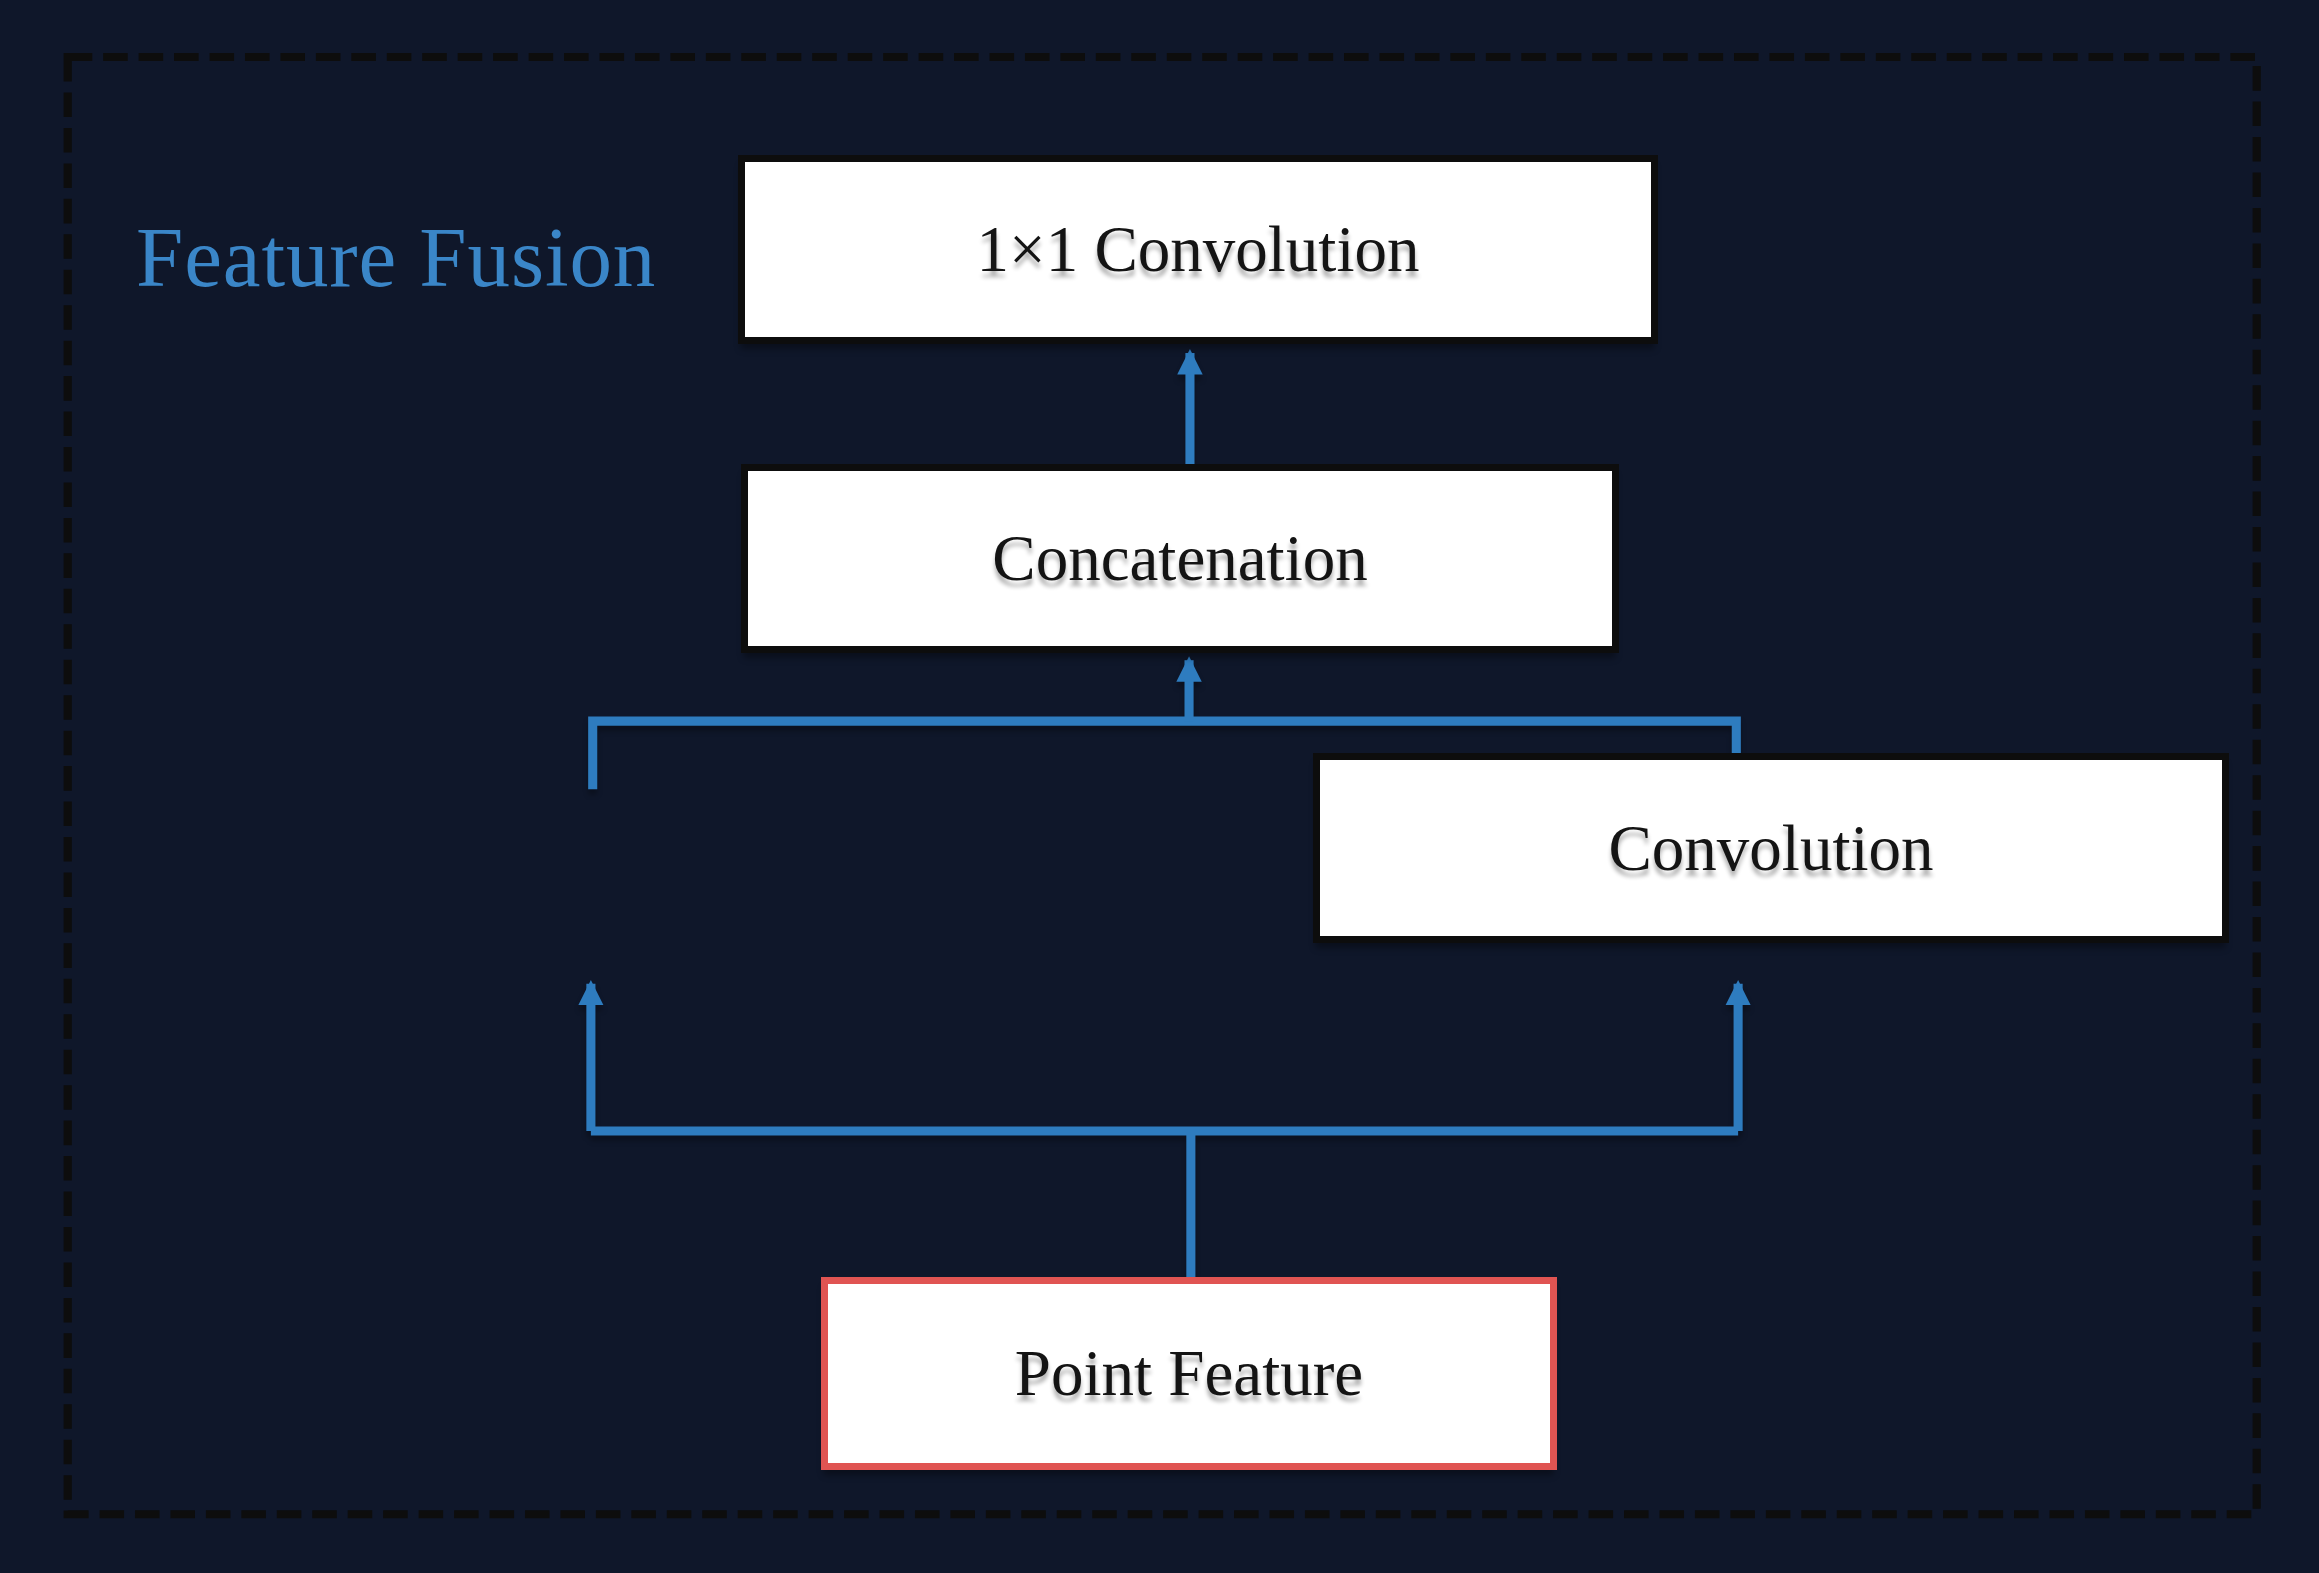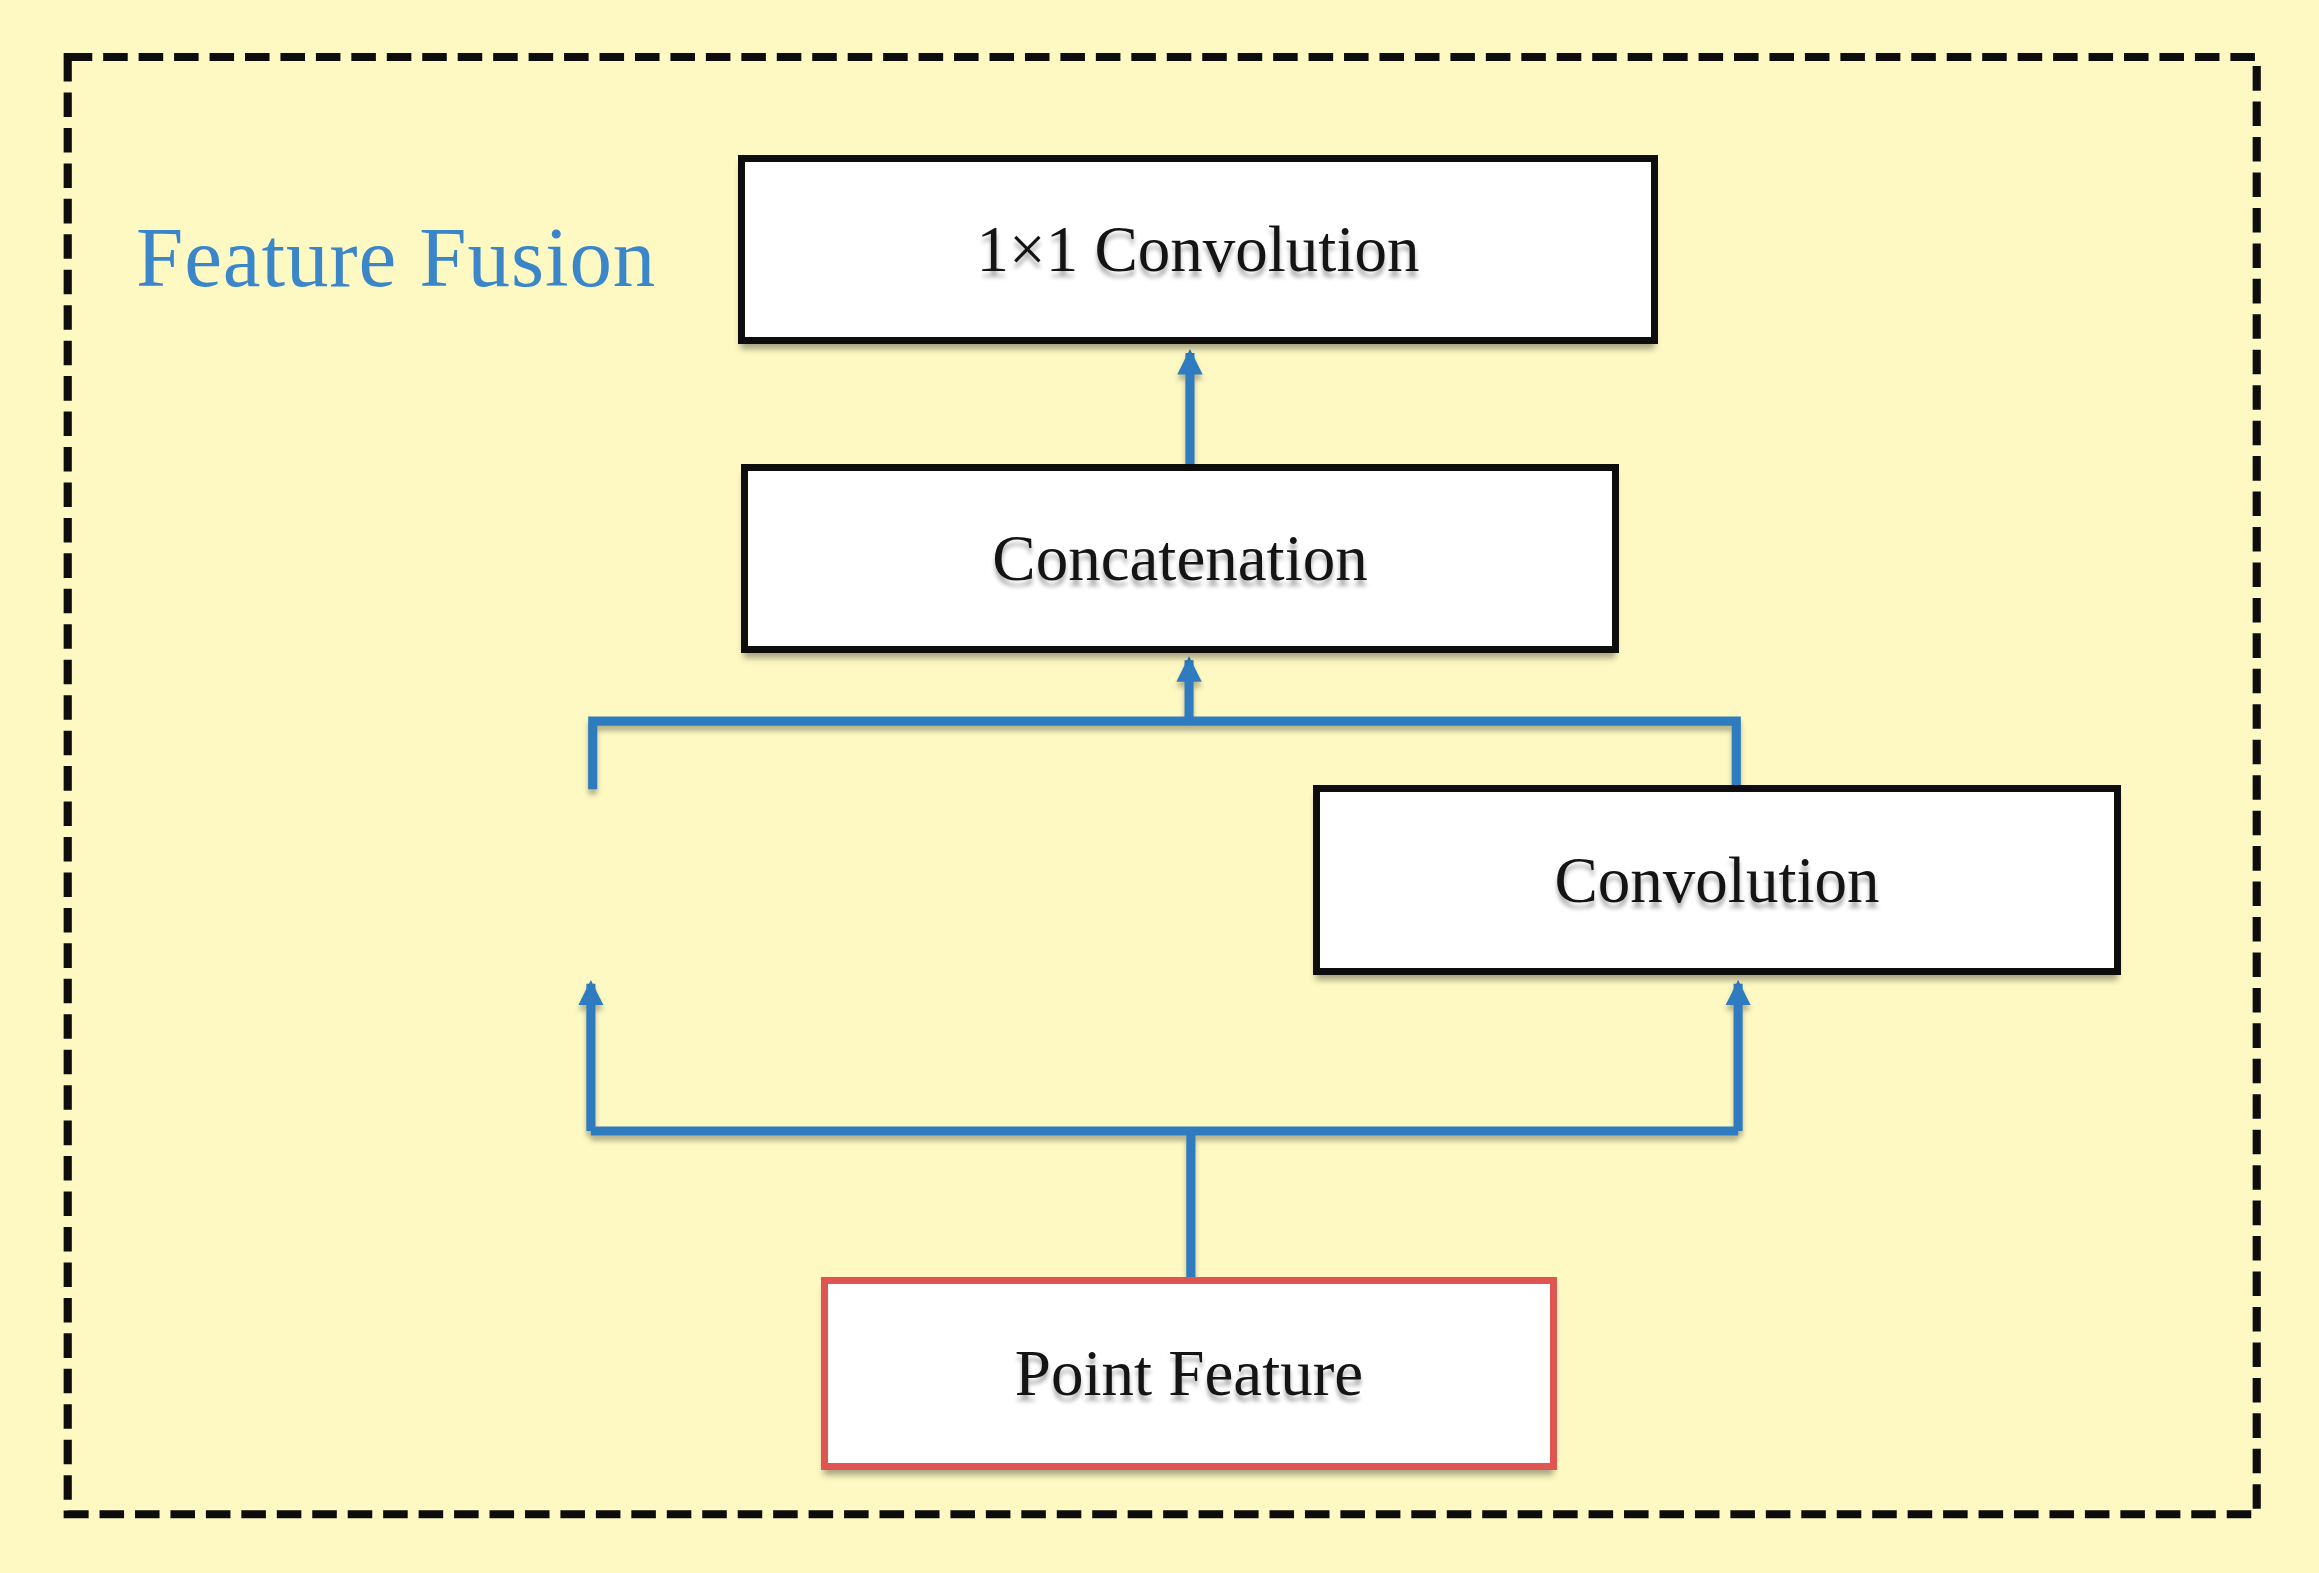--- a/index.html
+++ b/index.html
@@ -5,21 +5,21 @@
   :root{
     --accent-blue:#2e7cbf;
     --title-blue:#3a86c8;
     --highlight-red:#e05452;
     --line-black:#0d0d0d;
     --text-black:#141414;
   }
   *{margin:0;padding:0;box-sizing:border-box;}
   html,body{width:2319px;height:1574px;background:#ffffff;overflow:hidden;}
   .stage{
-    position:relative;width:2319px;height:1574px;background:#fef9c3;
+    position:relative;width:2319px;height:1574px;background:#0f172a;
     font-family:"Liberation Serif","DejaVu Serif",serif;
   }
   svg.layer{position:absolute;left:0;top:0;width:2319px;height:1574px;}
   .connectors{filter:drop-shadow(0px 6px 3px rgba(0,0,0,0.28));}
   .connectors path{stroke:var(--accent-blue);stroke-width:10;fill:none;}
   .frame-rect{stroke:var(--line-black);stroke-width:9;fill:none;stroke-dasharray:27 12;}
   .arrowhead{fill:var(--accent-blue);}
   .title{
     position:absolute;left:136px;top:215px;
     font-size:85px;line-height:1.0;color:var(--title-blue);
@@ -30,21 +30,21 @@
     background:#ffffff;border:7.3px solid var(--line-black);
     box-shadow:0 7.3px 6.4px -2.7px rgba(0,0,0,0.35);
   }
   .node .label{
     font-size:65px;color:var(--text-black);white-space:nowrap;
     text-shadow:0 5.5px 4.5px rgba(0,0,0,0.32);
   }
   .node-conv1x1{left:730px;top:155px;width:920px;height:189px;margin-left:8px;}
   .node-concatenation{left:741px;top:464px;width:878px;height:189px;}
   .node-gsa{left:129px;top:785px;width:928px;height:190px;}
-  .node-convolution{left:1313px;top:785px;width:808px;height:190px;}
+  .node-convolution{left:1313px;top:753px;width:916px;height:190px;}
   .node-point{
     left:821px;top:1277px;width:736px;height:193px;
     border:7.3px solid var(--highlight-red);
   }
 </style>
 </head>
 <body>
 
 <div class="stage">
 

